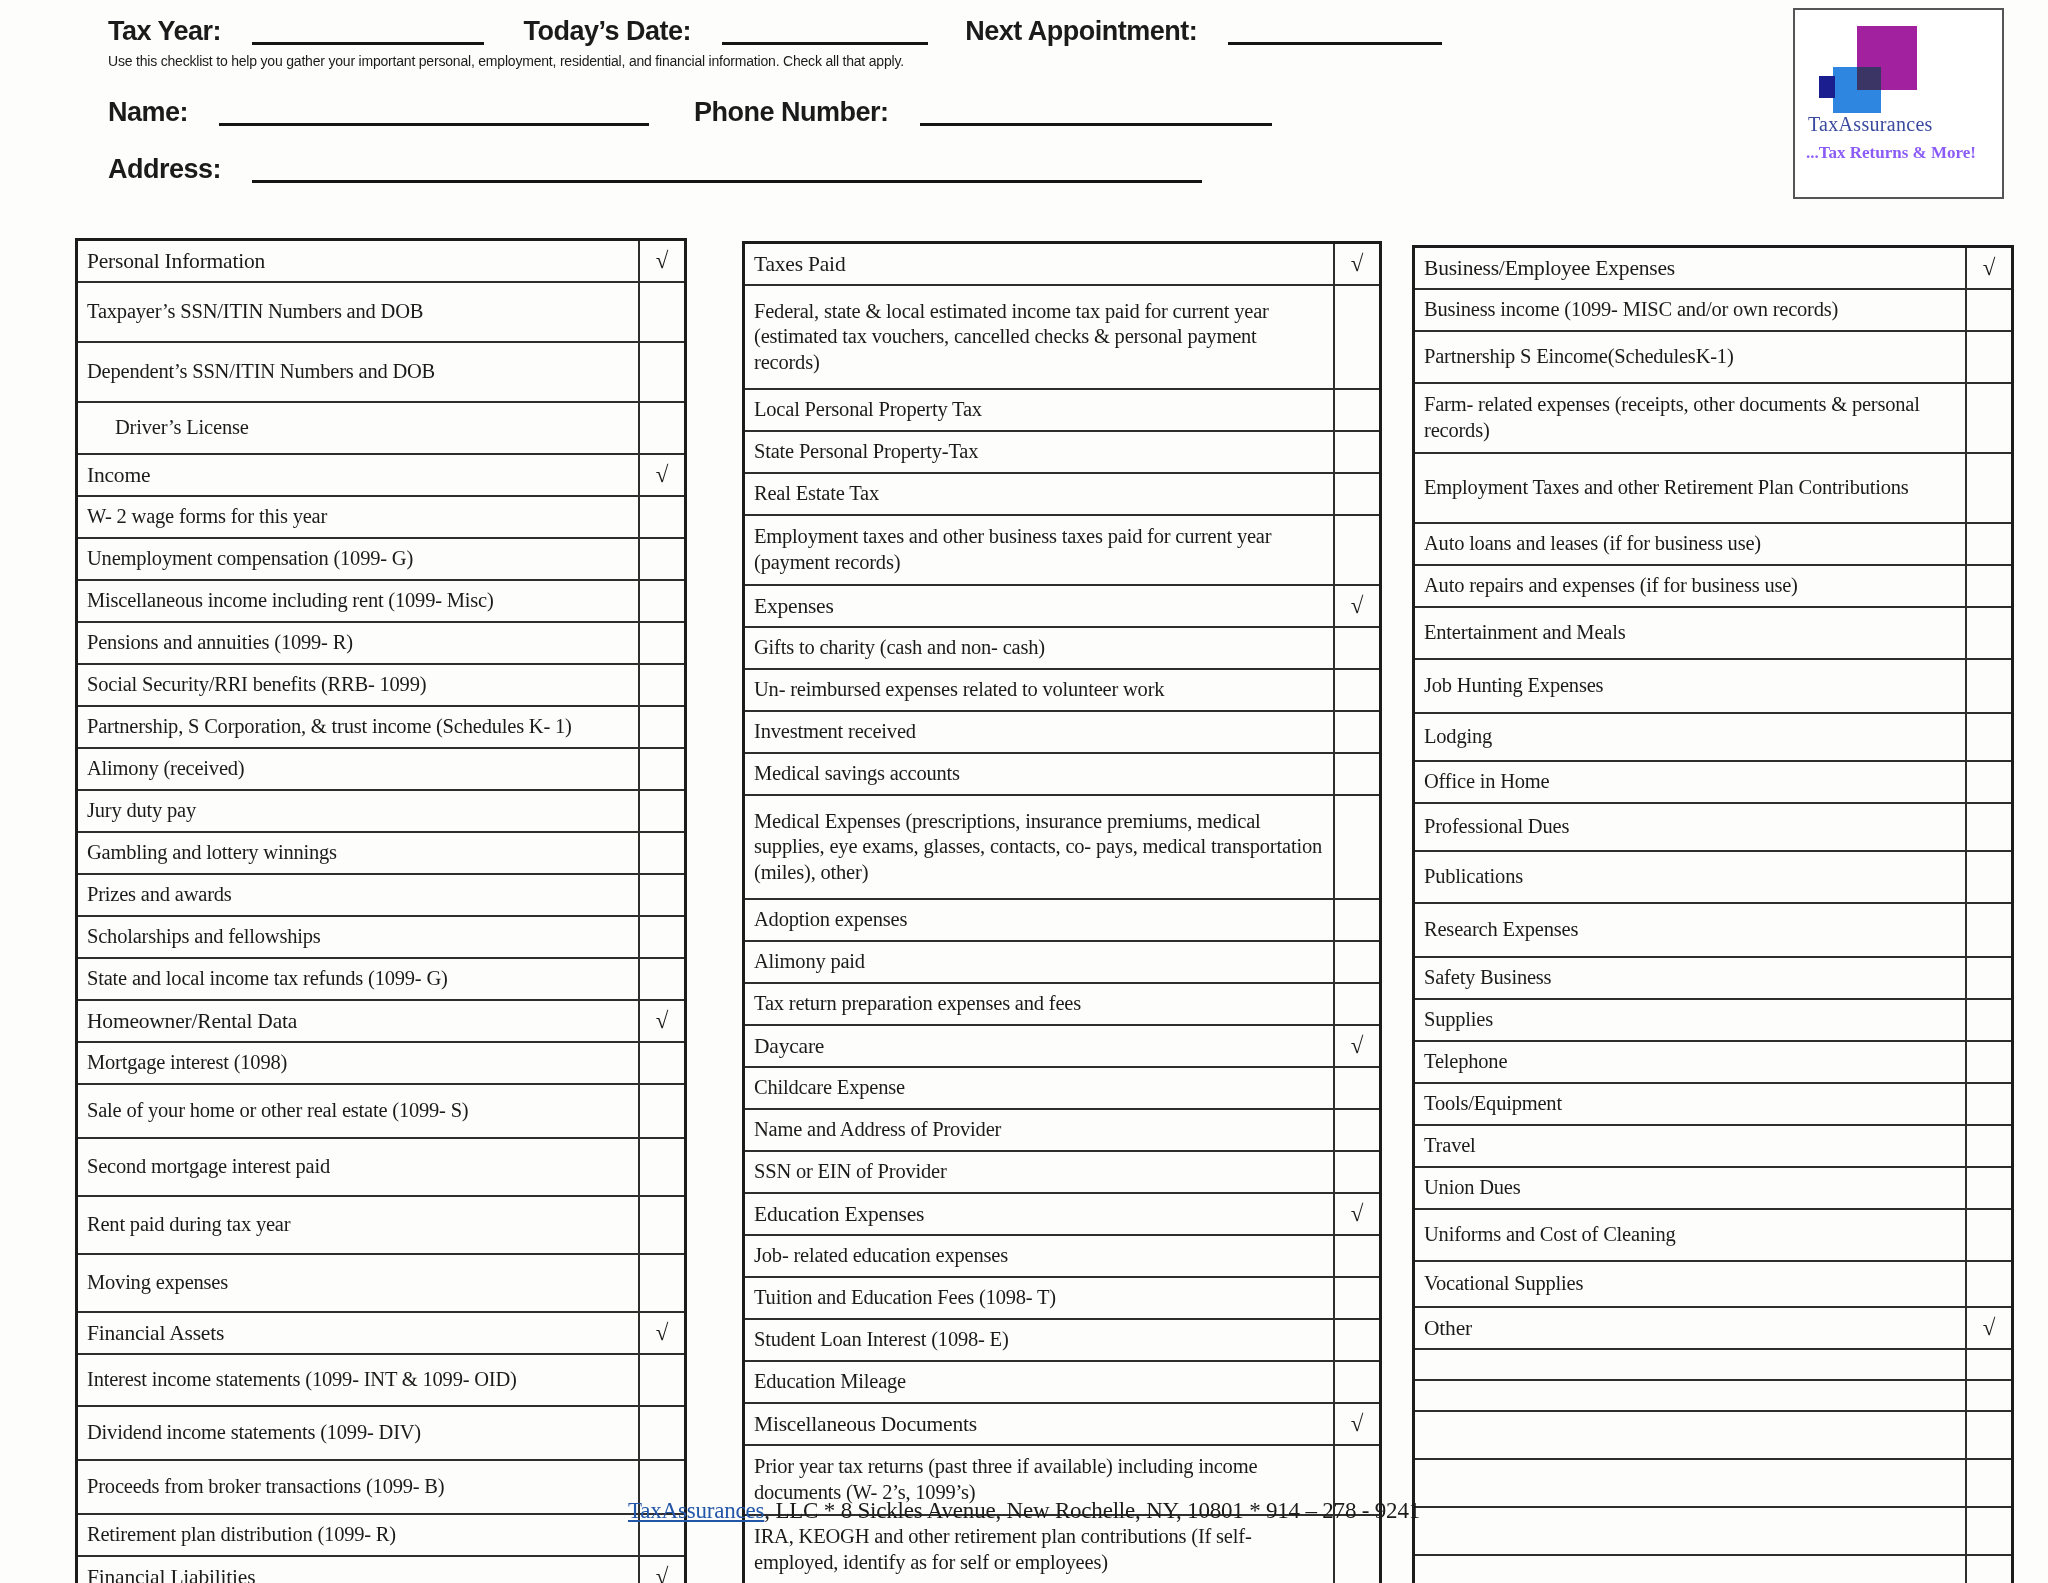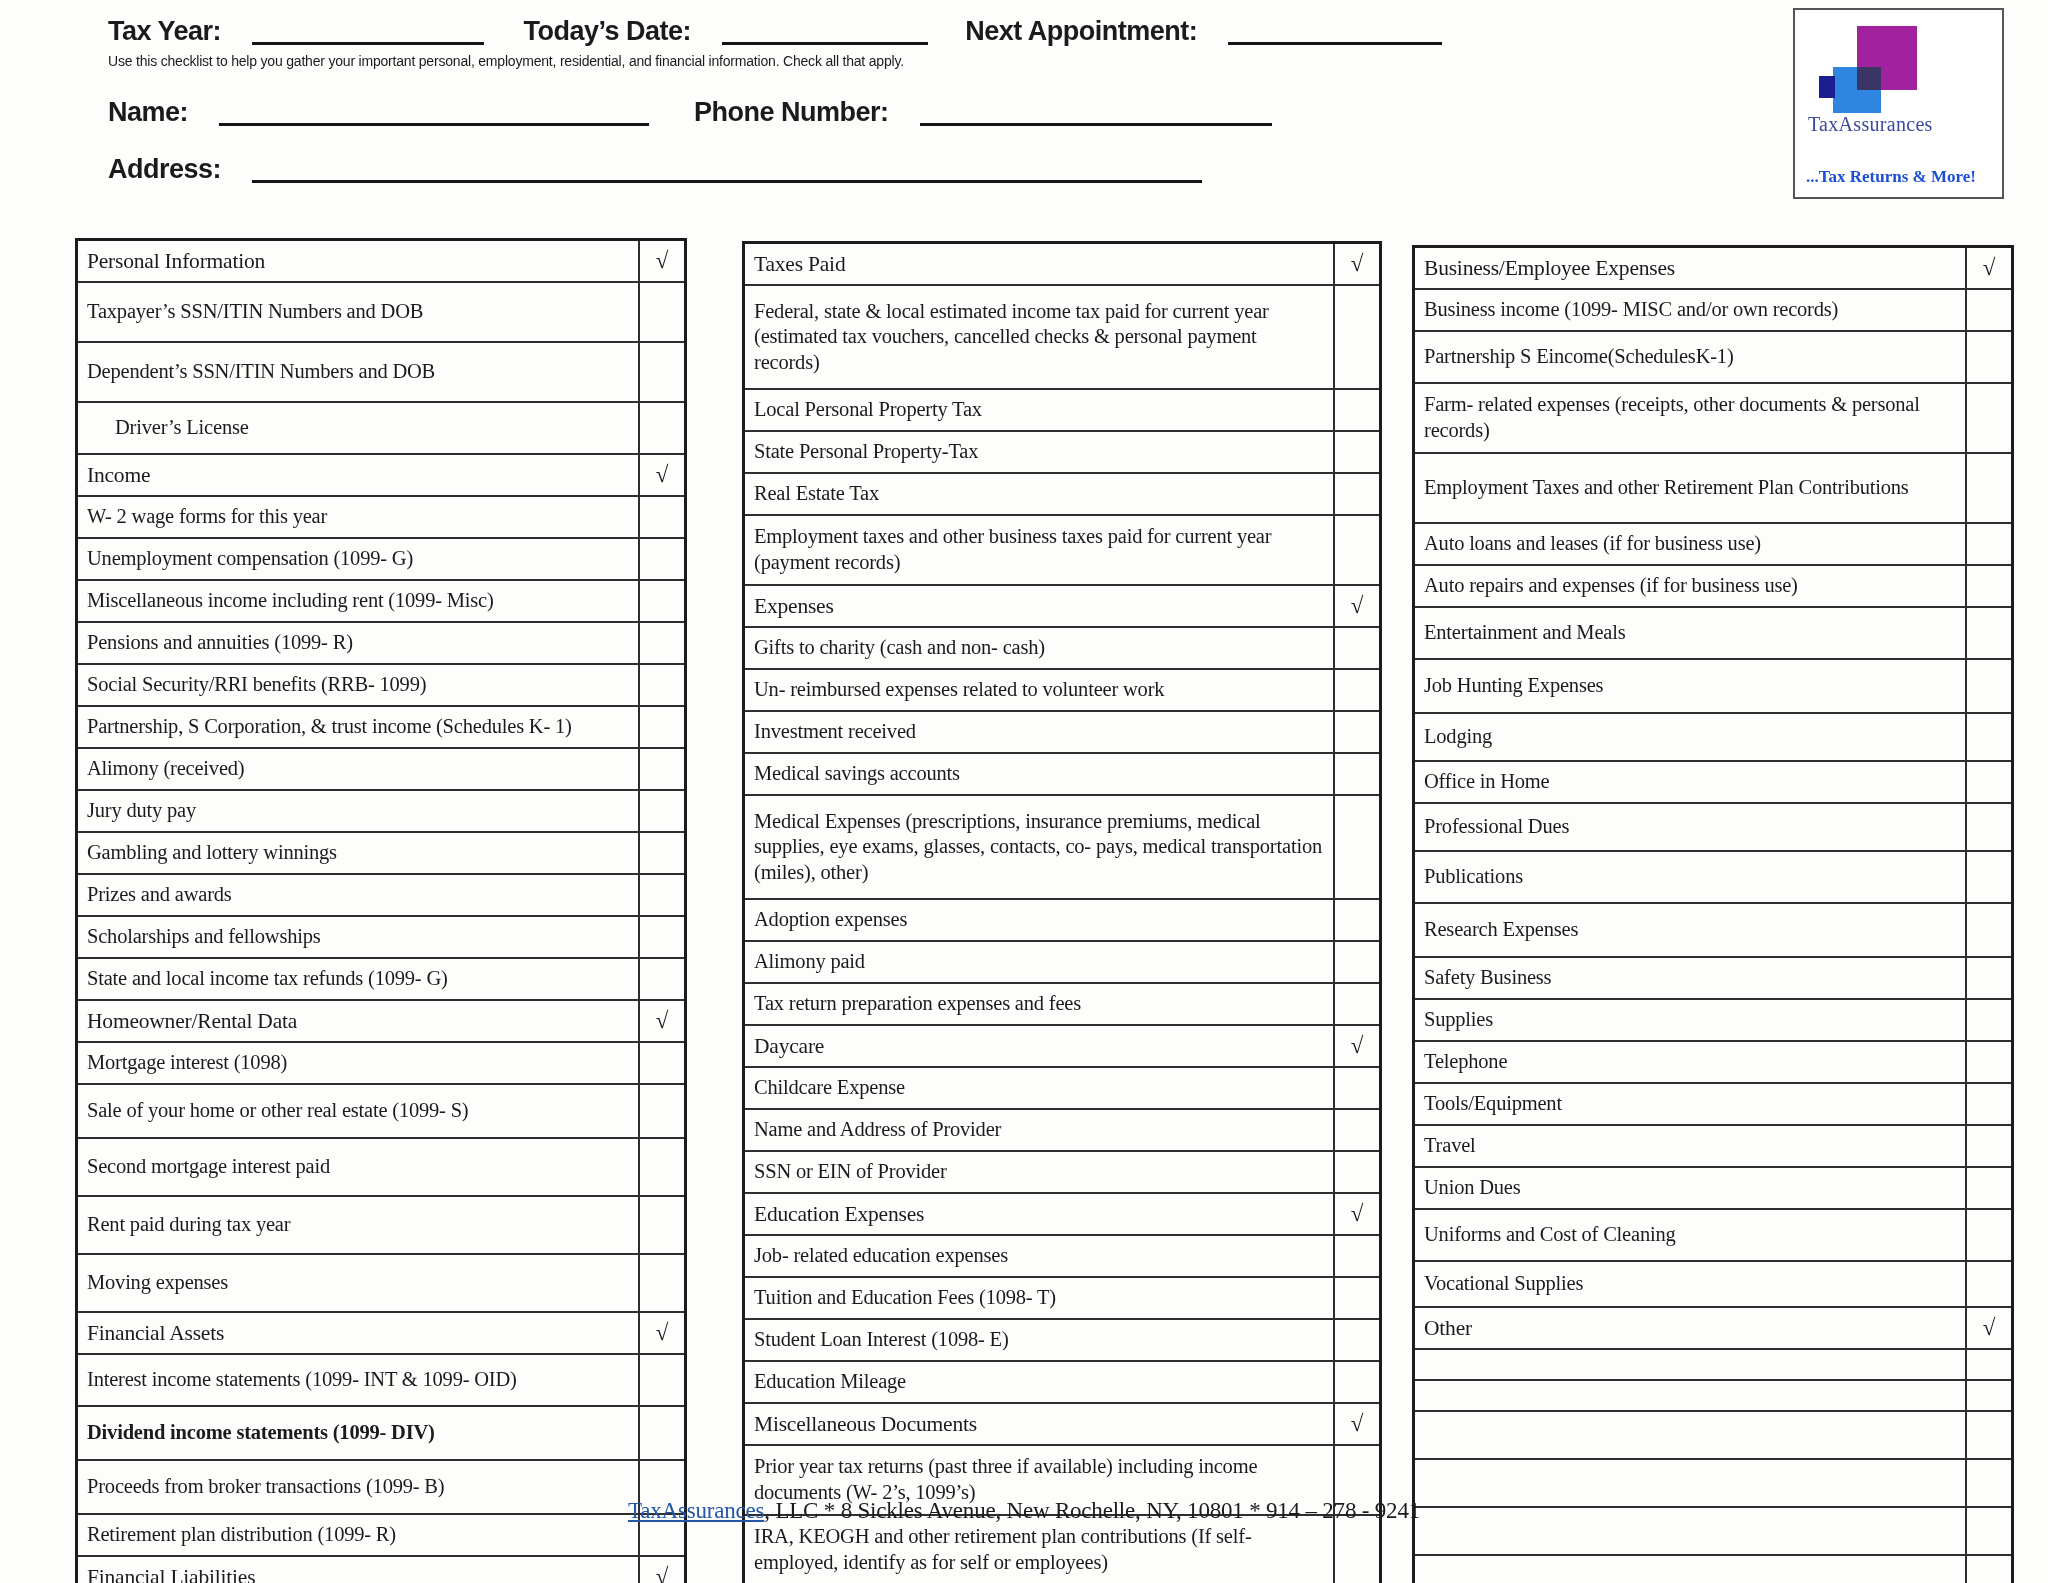--- a/index.html
+++ b/index.html
@@ -13,21 +13,21 @@
   .hrow{display:flex;align-items:flex-start;white-space:nowrap;gap:25px;}
   .hlabel{font-weight:bold;font-size:27px;letter-spacing:-0.5px;}
   .blank{display:inline-block;border-bottom:3px solid #151515;height:26px;margin:0 6px;}
   .instruction{font-size:14px;margin-top:6px;letter-spacing:-0.2px;}
   .row-name{margin-top:28px;}
   .row-addr{margin-top:26px;}
   
   .logo-box{position:absolute;left:1793px;top:8px;width:207px;height:187px;border:2px solid #555;background:#fff;}
   .sq{position:absolute;}
   .logo-name{position:absolute;left:13px;top:103px;font-size:20px;letter-spacing:.3px;}
-  .logo-tag{position:absolute;left:11px;top:133px;font-size:17px;font-weight:bold;color:#1d4ed8;margin-top:24px;}
+  .logo-tag{position:absolute;left:11px;top:133px;font-size:17px;font-weight:bold;color:#8b5cf6;}
   
   .col{position:absolute;}
   #col1{left:75px;top:238px;width:612px;}
   #col2{left:742px;top:241px;width:640px;}
   #col3{left:1412px;top:245px;width:602px;}
   table.checklist{border-collapse:collapse;width:100%;border:3px solid #1c1c1c;}
   table.checklist td{border-top:2px solid #2e2e2e;border-bottom:2px solid #2e2e2e;vertical-align:middle;}
   td.label{font-size:20.5px;padding:3px 6px 3px 9px;height:34px;letter-spacing:-0.2px;line-height:1.25;}
   td.check{width:44px;border-left:2px solid #2e2e2e;text-align:center;font-size:23px;font-weight:bold;padding:0;}
   tr.h td.label{font-weight:normal;font-size:21.5px;}
@@ -168,21 +168,21 @@
           </tr>
           <tr class="h">
             <td class="label">Financial Assets</td>
             <td class="check">√</td>
           </tr>
           <tr class="i">
             <td class="label" style="height: 44px;">Interest income statements (1099- INT &amp; 1099- OID)</td>
             <td class="check"></td>
           </tr>
           <tr class="i">
-            <td class="label" style="height: 46px; font-weight: bold;">Dividend income statements (1099- DIV)</td>
+            <td class="label" style="height: 46px;">Dividend income statements (1099- DIV)</td>
             <td class="check"></td>
           </tr>
           <tr class="i">
             <td class="label" style="height: 46px;">Proceeds from broker transactions (1099- B)</td>
             <td class="check"></td>
           </tr>
           <tr class="i">
             <td class="label">Retirement plan distribution (1099- R)</td>
             <td class="check"></td>
           </tr>

